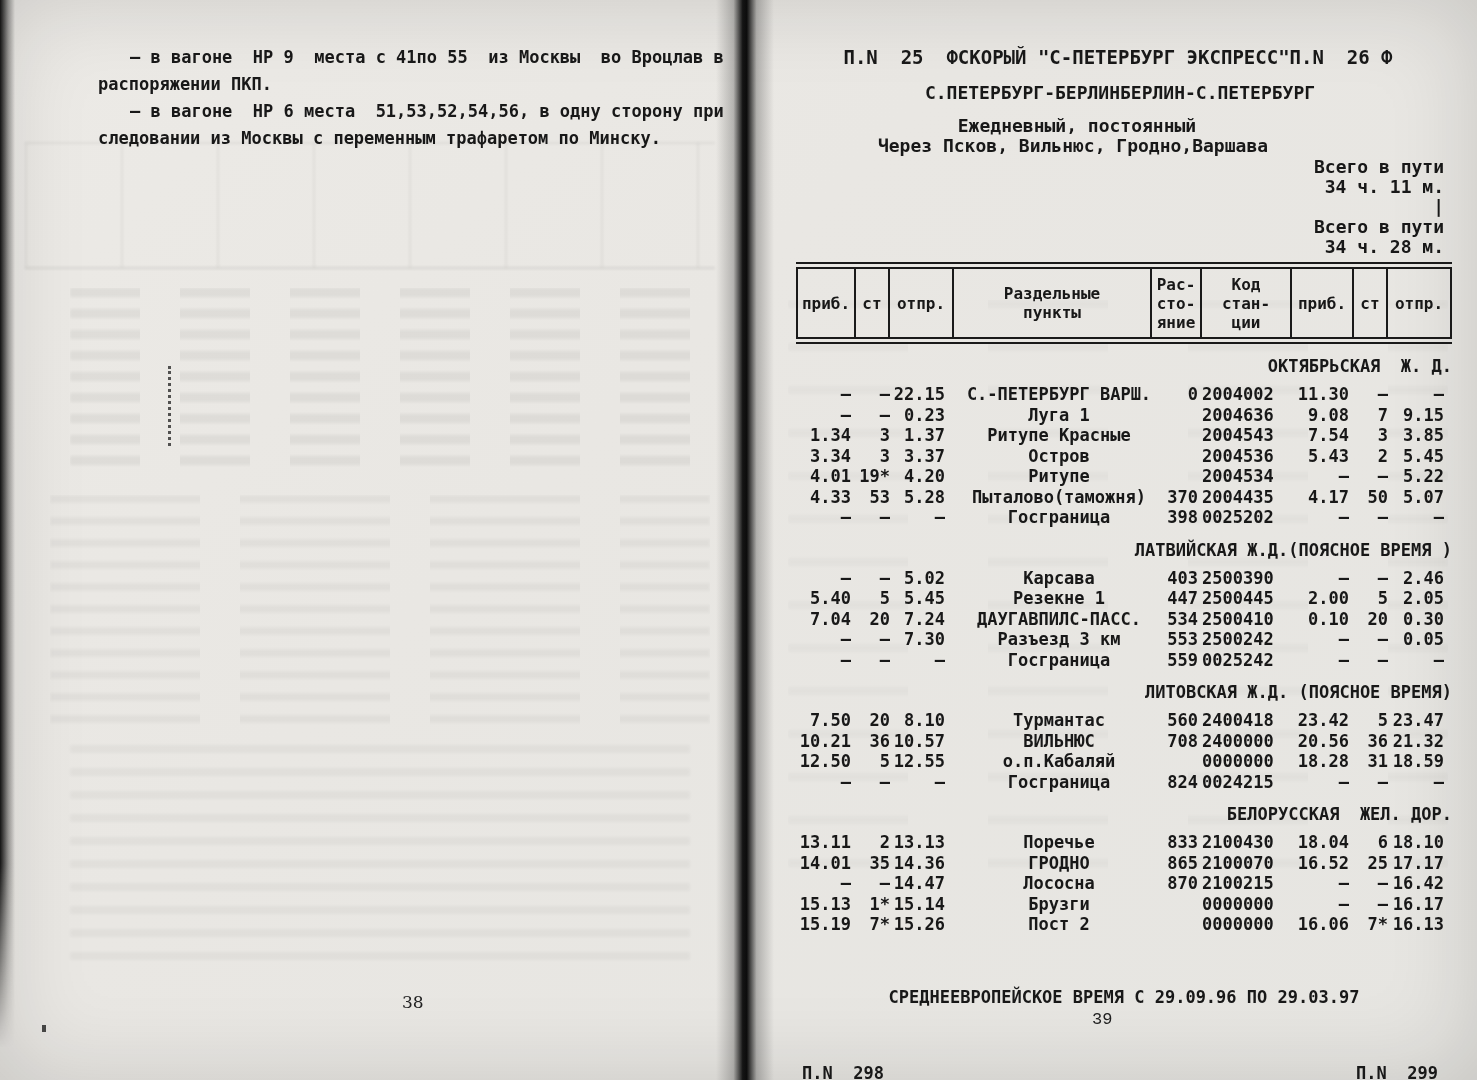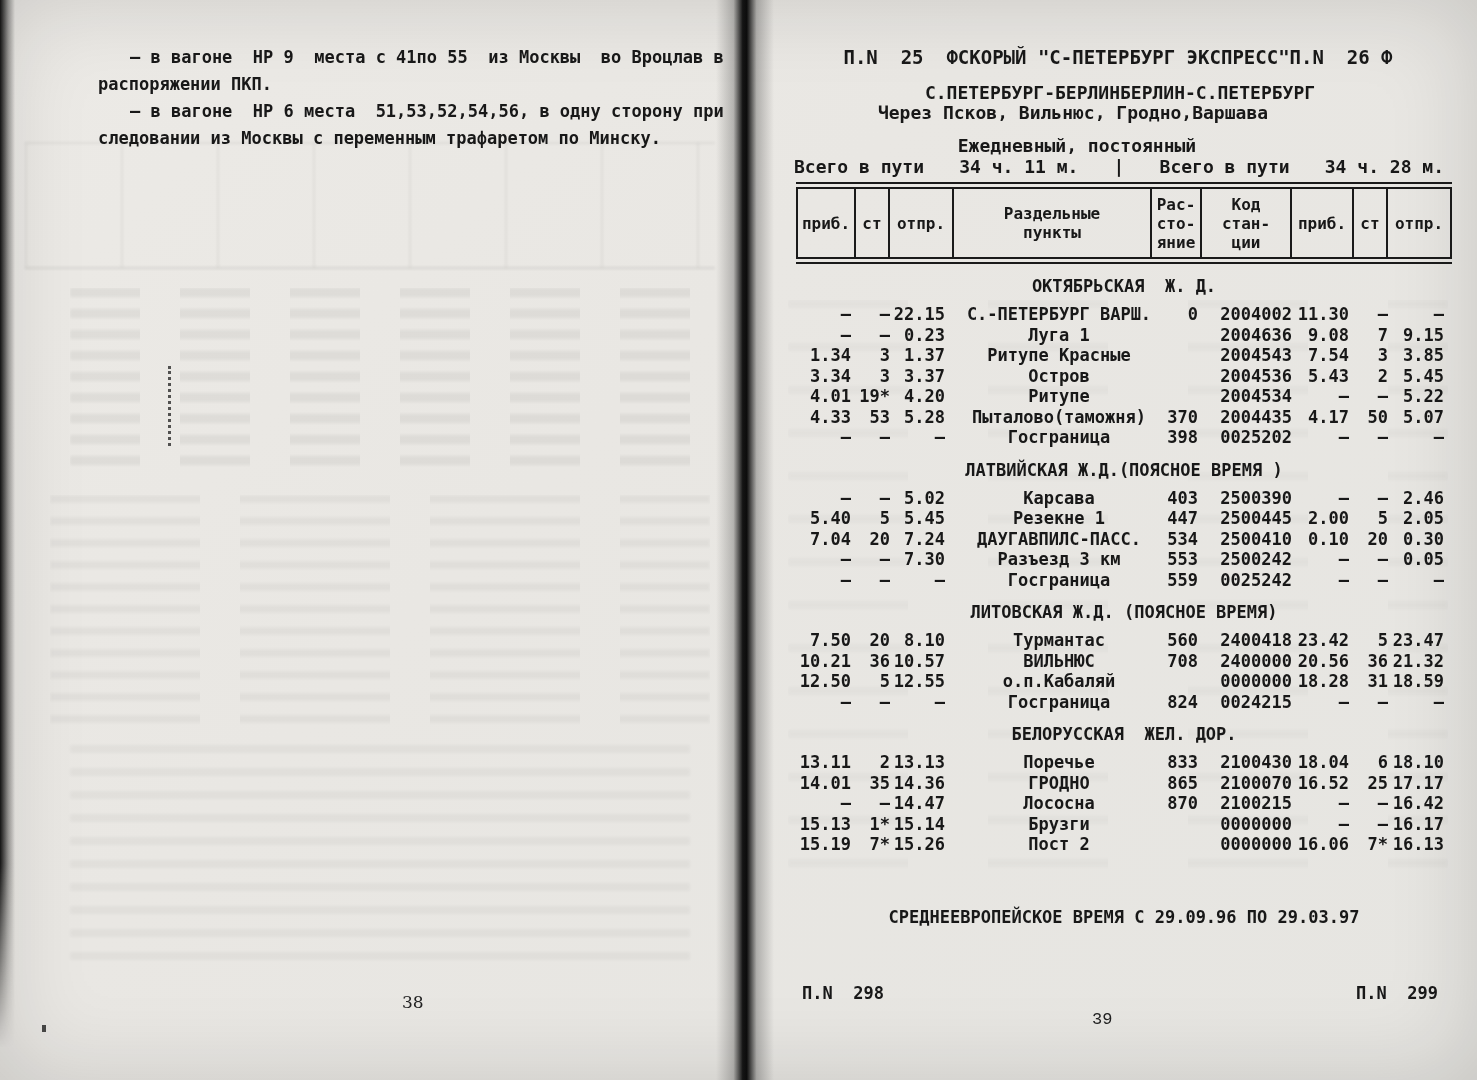--- a/index.html
+++ b/index.html
@@ -71,43 +71,43 @@
   }
   .speck{position:absolute;top:1025px;left:27px;width:4px;height:7px;background:rgba(30,30,30,0.8);}
 
   
   .title-row{display:flex;justify-content:center;margin:46px 12px 0 10px;font-size:19px;}
   .title-row span{white-space:pre;}
   .route-row{display:flex;justify-content:center;margin:14px 4px 0 6px;font-size:18px;}
   .center-line{text-align:center;font-size:18px;line-height:20px;white-space:pre;}
   .freq{margin-top:13px;transform:translateX(-42px);}
   .via{transform:translateX(-46px);}
-  .durations{display:flex;justify-content:space-between;align-items:flex-start;margin:1px 6px 0 6px;font-size:18px;line-height:20px;}
+  .durations{display:flex;justify-content:space-between;align-items:flex-end;margin:1px 6px 0 6px;font-size:18px;line-height:20px;flex-direction:column;}
   .durations span{white-space:pre;}
 
   
   .table-wrap{margin:5px 0 0 8px;width:656px;}
   .thead,.trow{display:grid;grid-template-columns:60px 34px 64px 198px 50px 90px 62px 34px 64px;}
   .thead{border-top:7px double #1a1a1a;border-bottom:7px double #1a1a1a;}
   .thead .hcell{
     border-right:2px solid #1a1a1a;
     display:flex;align-items:center;justify-content:center;
     white-space:pre-line;text-align:center;
     min-height:64px;font-size:16px;line-height:19px;padding:2px 1px;
   }
   .thead .hcell:first-child{border-left:2px solid #1a1a1a;}
-  .stitle{text-align:center;margin:12px 0 7px;font-size:17px;line-height:21px;white-space:pre;}
+  .stitle{text-align:right;margin:12px 0 7px;font-size:17px;line-height:21px;white-space:pre;}
   .trow{line-height:20.5px;font-size:17px;}
   .tcell{white-space:pre;overflow:visible;}
   .c0{text-align:right;padding-right:5px;}
   .c1{text-align:right;}
   .c2{text-align:right;padding-right:9px;}
   .c3{text-align:center;padding-left:12px;}
   .c4{text-align:right;padding-right:4px;}
-  .c5{text-align:right;}
+  .c5{text-align:left;}
   .c6{text-align:right;padding-right:5px;}
   .c7{text-align:right;}
   .c8{text-align:right;padding-right:8px;}
 
   .tz{margin-top:10px;text-align:center;font-size:17px;line-height:21px;white-space:pre;}
   .extra-head{display:flex;justify-content:space-between;margin-top:13px;padding:0 14px 0 6px;font-size:17px;line-height:21px;}
   .extra-head span{white-space:pre;}
 
   
   .pagenum{position:absolute;font-family:"DejaVu Serif","Liberation Serif",serif;font-weight:normal;font-size:17px;color:#222;}
@@ -145,22 +145,22 @@
       <span>П.N  25  Ф</span>
       <span>СКОРЫЙ "С-ПЕТЕРБУРГ ЭКСПРЕСС"</span>
       <span>П.N  26 Ф</span>
     </div>
 
     <div class="route-row">
       <span>С.ПЕТЕРБУРГ-БЕРЛИН</span>
       <span>БЕРЛИН-С.ПЕТЕРБУРГ</span>
     </div>
 
+    <div class="center-line freq">Ежедневный, постоянный</div>
     <div class="center-line via">Через Псков, Вильнюс, Гродно,Варшава</div>
-    <div class="center-line freq">Ежедневный, постоянный</div>
 
     <div class="durations">
       <span>Всего в пути</span>
       <span>34 ч. 11 м.</span>
       <span>|</span>
       <span>Всего в пути</span>
       <span>34 ч. 28 м.</span>
     </div>
 
     <div class="table-wrap">

